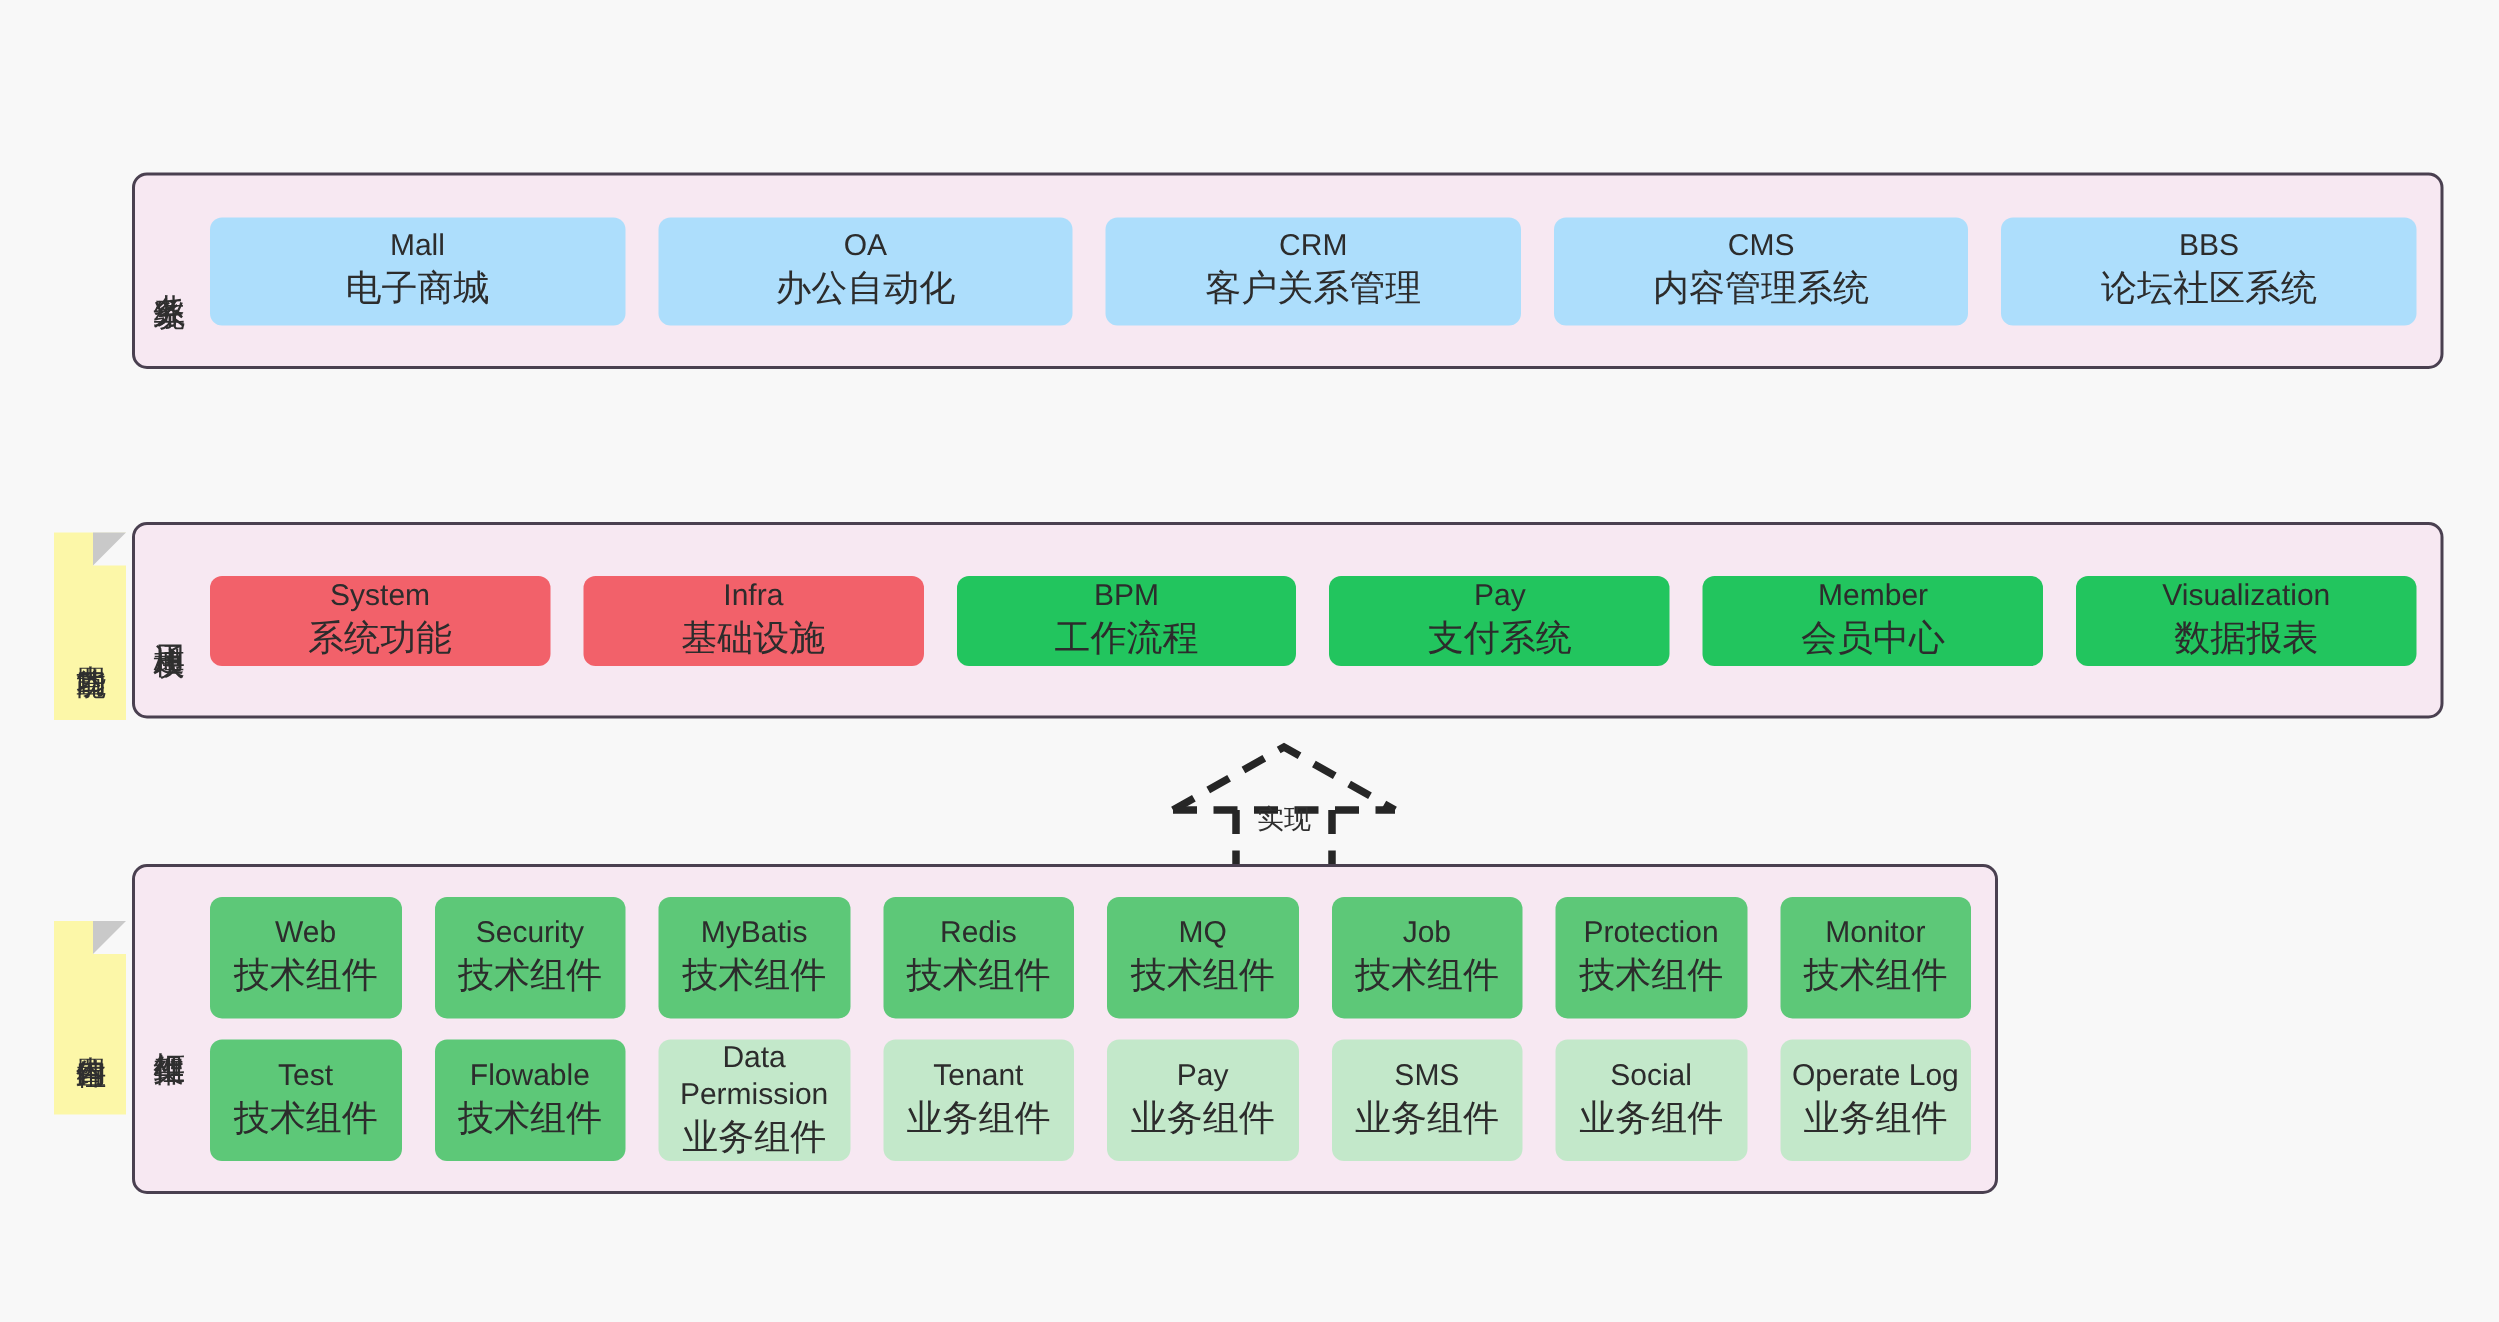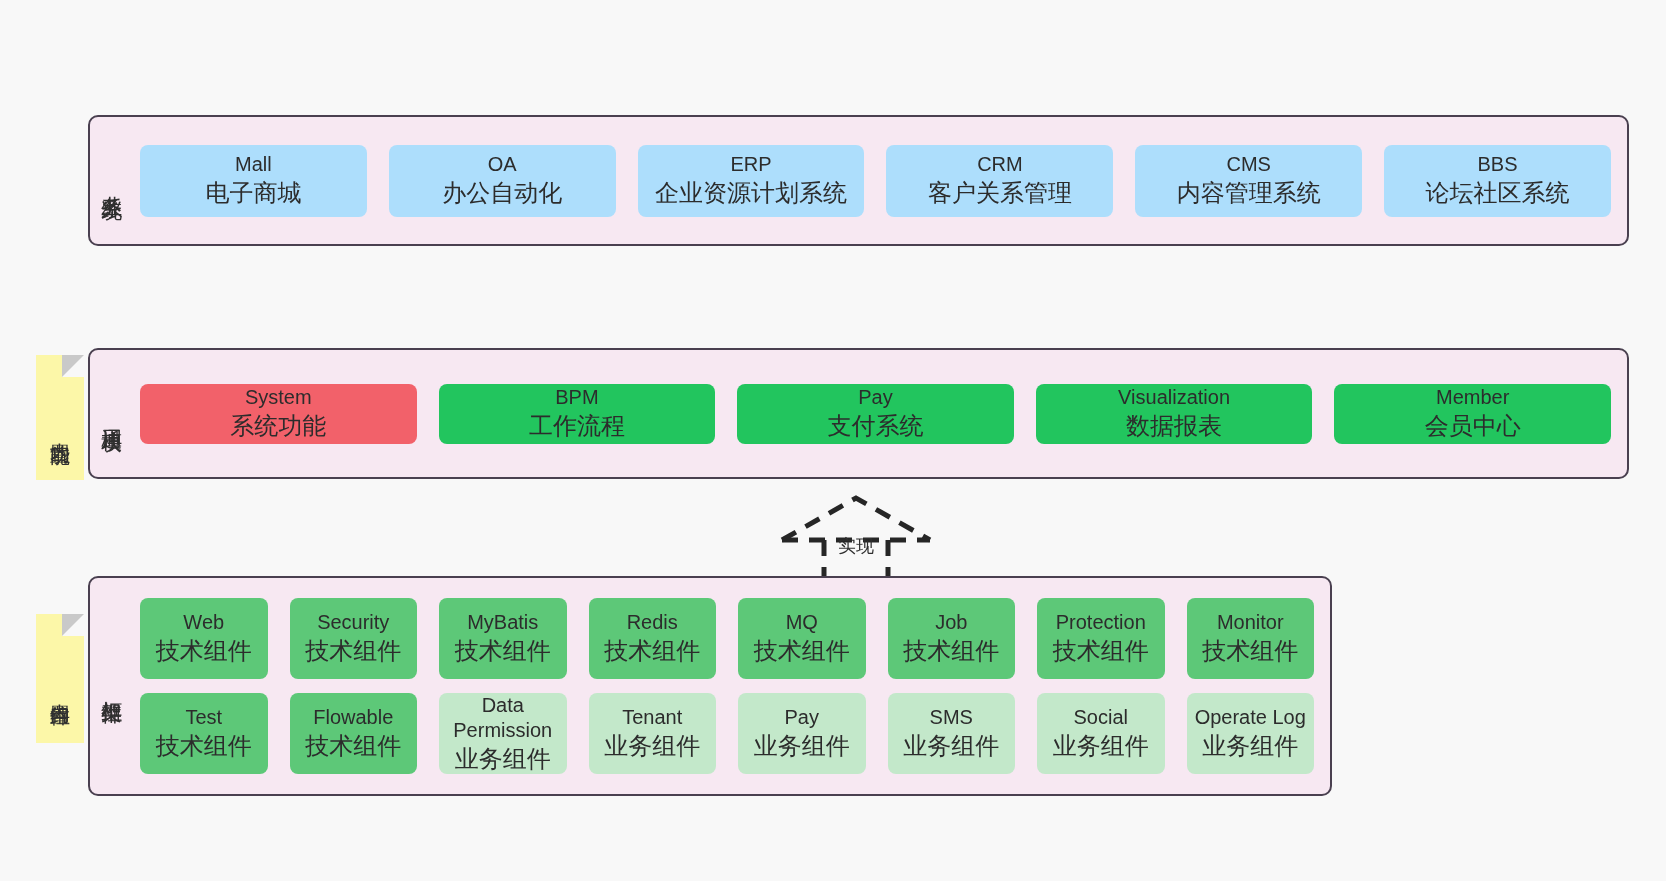--- a/index.html
+++ b/index.html
@@ -175,24 +175,20 @@
 
         <div class="node c-blue">
           <span class="en">Mall</span>
           <span class="cn">电子商城</span>
         </div>
         <div class="node c-blue">
           <span class="en">OA</span>
           <span class="cn">办公自动化</span>
         </div>
         <div class="node c-blue">
-          <span class="en">ERP</span>
-          <span class="cn">企业资源计划系统</span>
-        </div>
-        <div class="node c-blue">
           <span class="en">CRM</span>
           <span class="cn">客户关系管理</span>
         </div>
         <div class="node c-blue">
           <span class="en">CMS</span>
           <span class="cn">内容管理系统</span>
         </div>
         <div class="node c-blue">
           <span class="en">BBS</span>
           <span class="cn">论坛社区系统</span>
@@ -209,35 +205,39 @@
 
   <div class="layer layer-mod">
     <div class="layer-title">通用模块</div>
     <div class="layer-body">
       <div class="node-row">
 
         <div class="node c-red-strong">
           <span class="en">System</span>
           <span class="cn">系统功能</span>
         </div>
+        <div class="node c-red-strong">
+          <span class="en">Infra</span>
+          <span class="cn">基础设施</span>
+        </div>
         <div class="node c-red-light">
           <span class="en">BPM</span>
           <span class="cn">工作流程</span>
         </div>
         <div class="node c-red-light">
           <span class="en">Pay</span>
           <span class="cn">支付系统</span>
         </div>
         <div class="node c-red-light">
+          <span class="en">Member</span>
+          <span class="cn">会员中心</span>
+        </div>
+        <div class="node c-red-light">
           <span class="en">Visualization</span>
           <span class="cn">数据报表</span>
-        </div>
-        <div class="node c-red-light">
-          <span class="en">Member</span>
-          <span class="cn">会员中心</span>
         </div>
 
       </div>
     </div>
   </div>
 
   <div class="connector conn-impl">
     <svg width="180" height="100" viewBox="0 0 180 100" xmlns="http://www.w3.org/2000/svg">
       <path d="M16 48 L90 6 L164 48" fill="none" stroke="#262626" stroke-width="5" stroke-dasharray="16 11" stroke-linecap="butt"></path>
       <path d="M16 48 L164 48" fill="none" stroke="#262626" stroke-width="5" stroke-dasharray="16 11" stroke-linecap="butt"></path>

